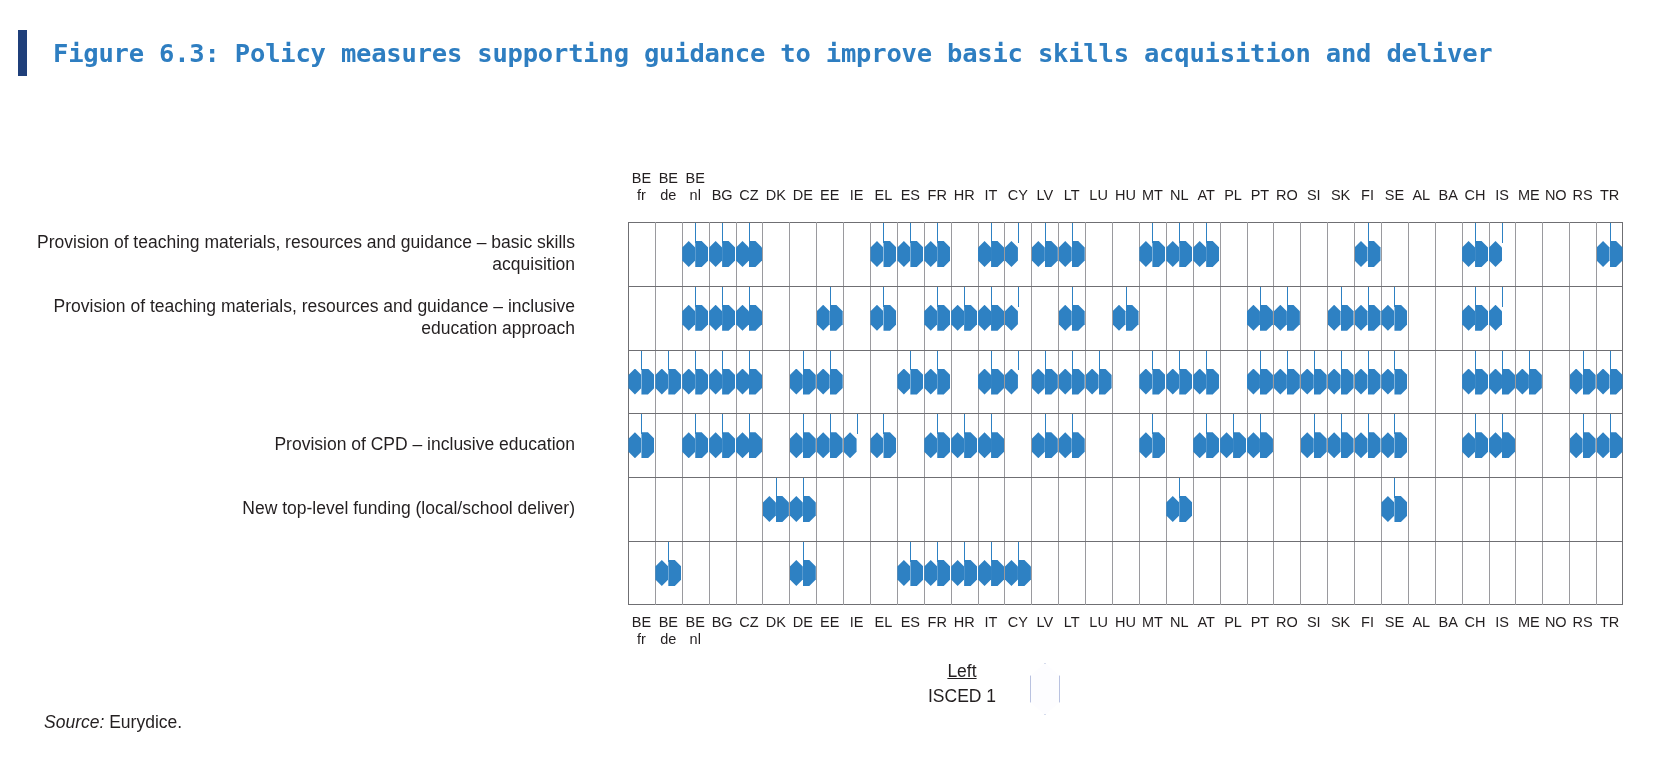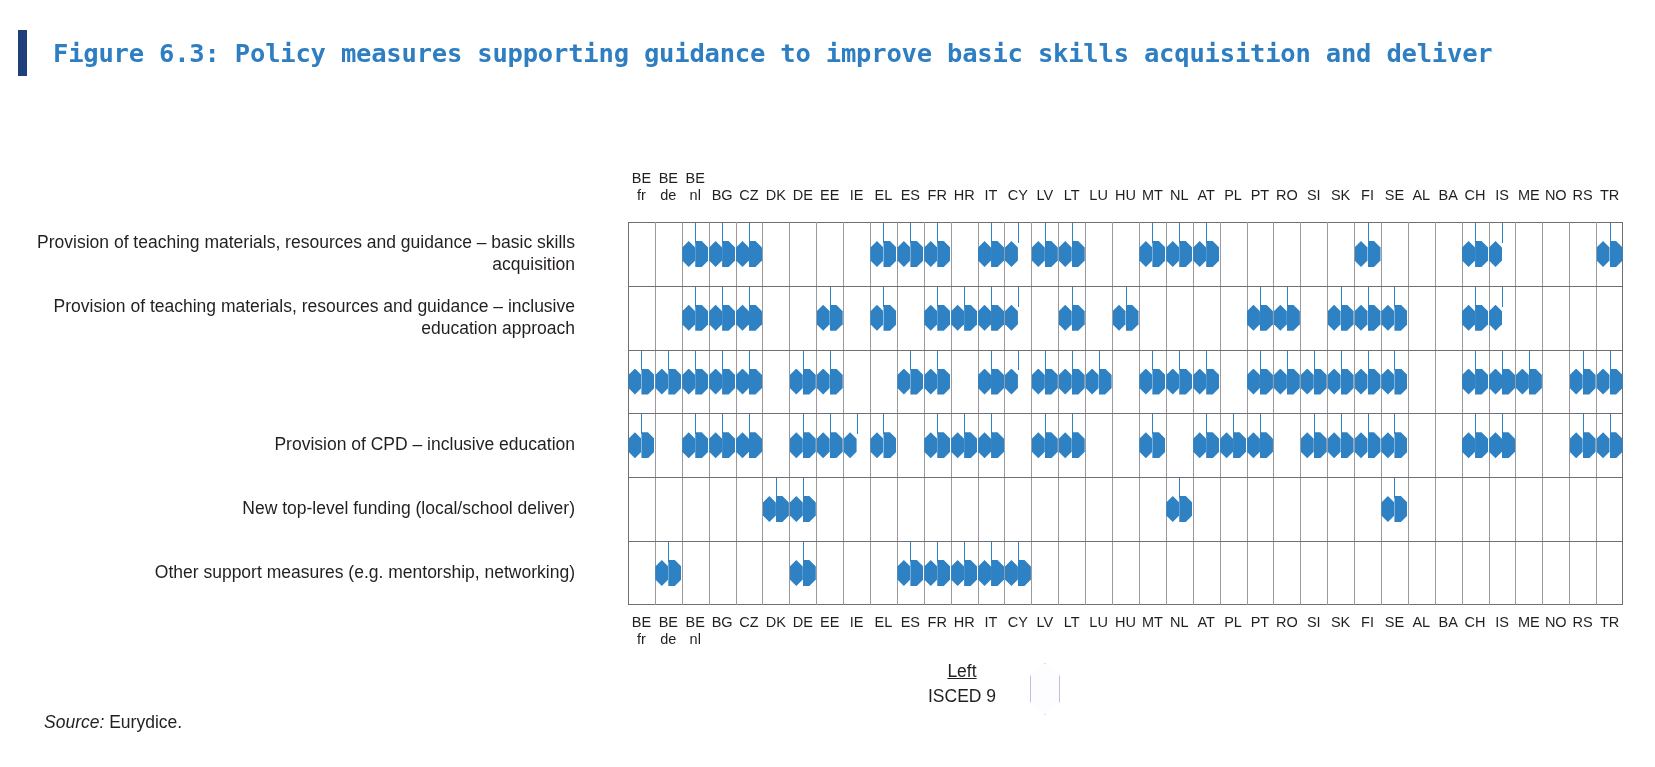--- a/index.html
+++ b/index.html
@@ -536,21 +536,20 @@
     <div class="hex" style="left: 775.905px; top: 496.1px; clip-path: polygon(0% 0%, 50% 0%, 100% 25%, 100% 75%, 50% 100%, 0% 100%);"></div>
     <div class="vline" style="background: rgb(46, 129, 195); left: 803px; top: 478.2px; height: 19.9px;"></div>
     <div class="hex" style="left: 789.797px; top: 496.1px;"></div>
     <div class="hex" style="left: 802.797px; top: 496.1px; clip-path: polygon(0% 0%, 50% 0%, 100% 25%, 100% 75%, 50% 100%, 0% 100%);"></div>
     <div class="vline" style="background: rgb(46, 129, 195); left: 1179px; top: 478.2px; height: 19.9px;"></div>
     <div class="hex" style="left: 1166.28px; top: 496.1px;"></div>
     <div class="hex" style="left: 1179.28px; top: 496.1px; clip-path: polygon(0% 0%, 50% 0%, 100% 25%, 100% 75%, 50% 100%, 0% 100%);"></div>
     <div class="vline" style="background: rgb(46, 129, 195); left: 1394px; top: 478.2px; height: 19.9px;"></div>
     <div class="hex" style="left: 1381.42px; top: 496.1px;"></div>
     <div class="hex" style="left: 1394.42px; top: 496.1px; clip-path: polygon(0% 0%, 50% 0%, 100% 25%, 100% 75%, 50% 100%, 0% 100%);"></div>
-    <div class="row-label" style="top: 560.9px;">Other support measures (e.g. mentorship, networking)</div>
     <div class="vline" style="background: rgb(46, 129, 195); left: 668px; top: 542px; height: 19.9px;"></div>
     <div class="hex" style="left: 655.338px; top: 559.9px;"></div>
     <div class="hex" style="left: 668.338px; top: 559.9px; clip-path: polygon(0% 0%, 50% 0%, 100% 25%, 100% 75%, 50% 100%, 0% 100%);"></div>
     <div class="vline" style="background: rgb(46, 129, 195); left: 803px; top: 542px; height: 19.9px;"></div>
     <div class="hex" style="left: 789.797px; top: 559.9px;"></div>
     <div class="hex" style="left: 802.797px; top: 559.9px; clip-path: polygon(0% 0%, 50% 0%, 100% 25%, 100% 75%, 50% 100%, 0% 100%);"></div>
     <div class="vline" style="background: rgb(46, 129, 195); left: 910px; top: 542px; height: 19.9px;"></div>
     <div class="hex" style="left: 897.365px; top: 559.9px;"></div>
     <div class="hex" style="left: 910.365px; top: 559.9px; clip-path: polygon(0% 0%, 50% 0%, 100% 25%, 100% 75%, 50% 100%, 0% 100%);"></div>
     <div class="vline" style="background: rgb(46, 129, 195); left: 937px; top: 542px; height: 19.9px;"></div>
@@ -564,19 +563,19 @@
     <div class="hex" style="left: 991.041px; top: 559.9px; clip-path: polygon(0% 0%, 50% 0%, 100% 25%, 100% 75%, 50% 100%, 0% 100%);"></div>
     <div class="vline" style="background: rgb(46, 129, 195); left: 1018px; top: 542px; height: 19.9px;"></div>
     <div class="hex" style="left: 1004.93px; top: 559.9px;"></div>
     <div class="hex" style="left: 1017.93px; top: 559.9px; clip-path: polygon(0% 0%, 50% 0%, 100% 25%, 100% 75%, 50% 100%, 0% 100%);"></div>
   </div>
 
 <div class="legend">
   <div class="legend-hex"></div>
   <div class="legend-left">
     <div class="legend-head">Left</div>
-    <div>ISCED 9</div>
+    <div>ISCED 1</div>
   </div>
 </div>
 
 <div class="source">
   <i>Source:</i><span> Eurydice.</span>
 </div>
 
 </body></html>

